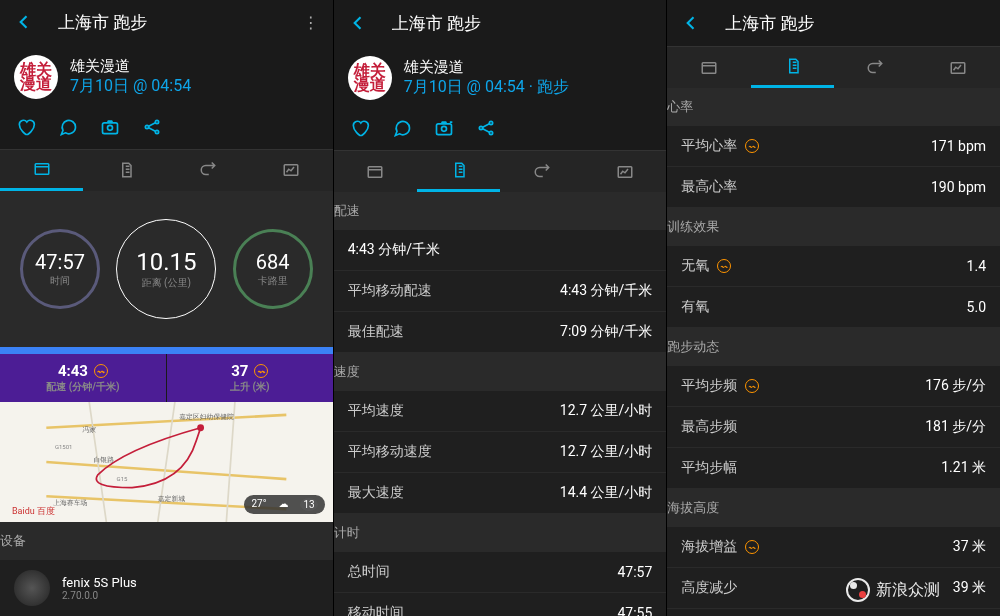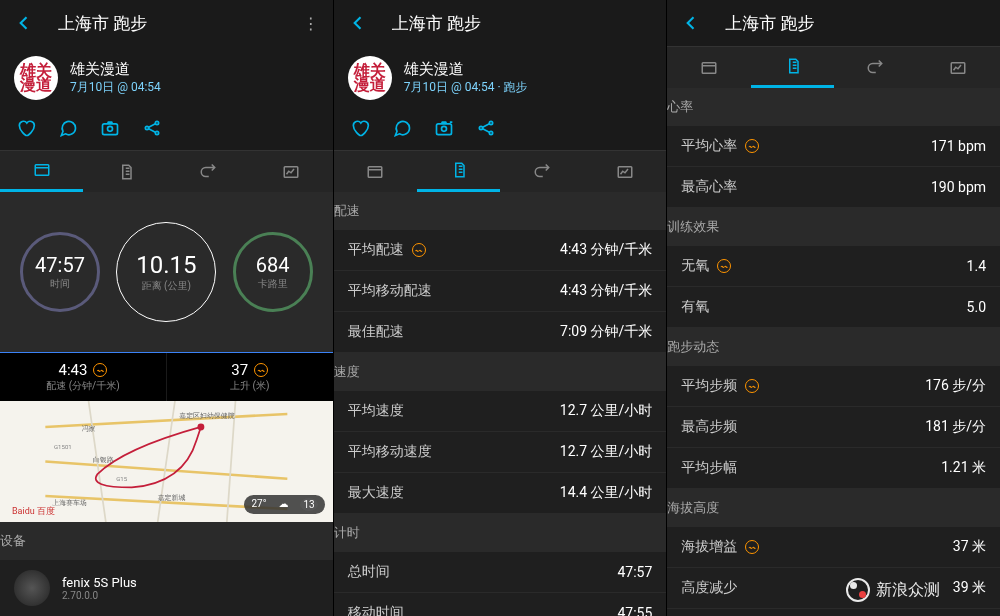--- a/index.html
+++ b/index.html
@@ -8,36 +8,36 @@
 .panel { flex: 1; background: #1a1a1a; display: flex; flex-direction: column; border-right: 1px solid #000; }
 .panel:last-child { border-right: none; }
 .titlebar { height: 46px; background: #1a1a1a; display: flex; align-items: center; padding: 0 14px; gap: 24px; }
 .title { color: #fff; font-size: 17px; font-weight: 400; }
 .vdots { margin-left: auto; color: #aaa; }
 .profile { display: flex; align-items: center; padding: 10px 14px; gap: 12px; }
 .avatar { width: 44px; height: 44px; border-radius: 50%; background: #fff; display: flex; align-items: center; justify-content: center; overflow: hidden; }
 .avatar-inner { font-size: 16px; color: #c41e3a; font-weight: bold; line-height: 0.9; }
 .profile-txt { display: flex; flex-direction: column; }
 .uname { color: #fff; font-size: 15px; }
-.udate { color: #7dd3fc; font-size: 12px; }
+.udate { color: #0ea5e9; font-size: 16px; }
 .actions { display: flex; gap: 22px; padding: 8px 16px 12px; }
 .act { color: #00b4e6; width: 20px; height: 20px; display: flex; align-items: center; justify-content: center; }
 .tabs { display: flex; background: #252525; }
 .tab { flex: 1; height: 42px; display: flex; align-items: center; justify-content: center; color: #888; border-top: 1px solid #333; }
 .tab.active { color: #00b4e6; border-bottom: 3px solid #00b4e6; }
 .tab svg { width: 20px; height: 18px; }
 .circles { position: relative; height: 160px; background: #2a2a2a; display: flex; align-items: center; justify-content: center; }
 .circle { border-radius: 50%; position: absolute; display: flex; flex-direction: column; align-items: center; justify-content: center; }
 .c-main { width: 100px; height: 100px; border: 1px solid #ffffff; left: 50%; top: 50%; transform: translate(-50%, -50%); }
 .c-left { width: 80px; height: 80px; border: 3px solid #5a5a7a; left: 20px; top: 50%; transform: translateY(-50%); }
 .c-right { width: 80px; height: 80px; border: 3px solid #4a8055; right: 20px; top: 50%; transform: translateY(-50%); }
 .cval { color: #fff; font-size: 20px; }
 .clbl { color: #888; font-size: 10px; }
 .c-main .cval { font-size: 24px; }
-.statrow { display: flex; background: #000000; border-top: 1px solid #3b82f6; }
+.statrow { display: flex; background: #4c1d95; border-top: 7px solid #3b82f6; font-weight: bold; }
 .statcell { flex: 1; padding: 8px 14px; display: flex; flex-direction: column; align-items: center; position: relative; }
 .statcell + .statcell { border-left: 1px solid #1a1a1a; }
 .sv { color: #fff; font-size: 15px; display: flex; align-items: center; gap: 6px; }
 .sl { color: #888; font-size: 10px; }
 .badge { width: 14px; height: 14px; border-radius: 50%; border: 1.5px solid #ff9500; display: inline-flex; align-items: center; justify-content: center; }
 .badge::after { content: '〰'; font-size: 7px; color: #ff9500; }
 .mapbox { flex: 1; background: #f5f3ed; position: relative; min-height: 120px; overflow: hidden; }
 .weather { position: absolute; bottom: 8px; right: 8px; background: rgba(50,50,50,0.85); color: #fff; font-size: 10px; padding: 3px 7px; border-radius: 12px; display: flex; align-items: flex-start; gap: 12px; }
 .section-h { background: #2a2a2a; color: #aaa; font-size: 13px; padding: 10px 0; }
 .list-row { display: flex; align-items: center; padding: 11px 14px; background: #1f1f1f; border-bottom: 1px solid #2a2a2a; }
@@ -258,21 +258,20 @@
     <div class="tab">
           <svg viewBox="0 0 24 24" fill="none" stroke="currentColor" stroke-width="2">
             <rect x="3" y="5" width="18" height="14" rx="1"></rect>
             <path d="M6 15l3-4 3 2 4-5"></path>
           </svg>
         </div>
   </div>
   <div class="scroll" id="p2-list">
         <div class="section-h">配速</div>
         <div class="list-row">
-      <span class="list-label">平均配速<span class="badge"></span></span>
       <span class="list-val">4:43 分钟/千米</span>
         </div>
         <div class="list-row">
       <span class="list-label">平均移动配速</span>
       <span class="list-val">4:43 分钟/千米</span>
         </div>
         <div class="list-row">
       <span class="list-label">最佳配速</span>
       <span class="list-val">7:09 分钟/千米</span>
         </div>

